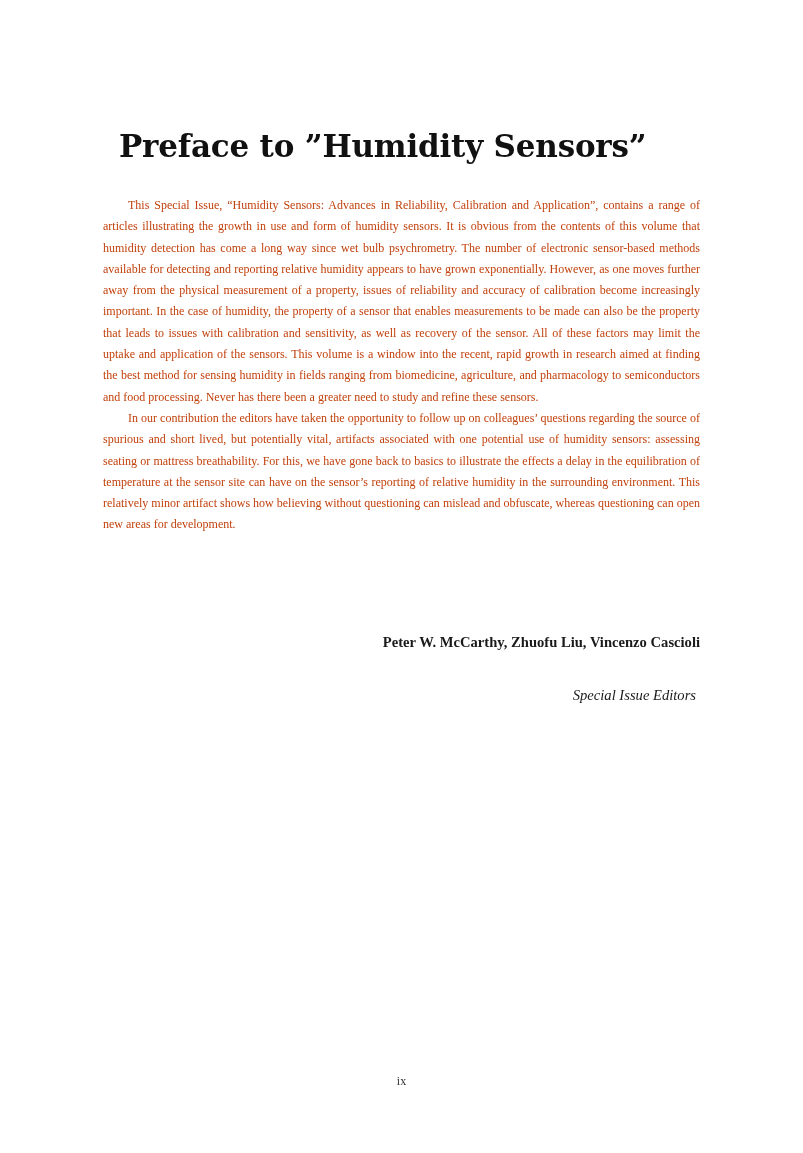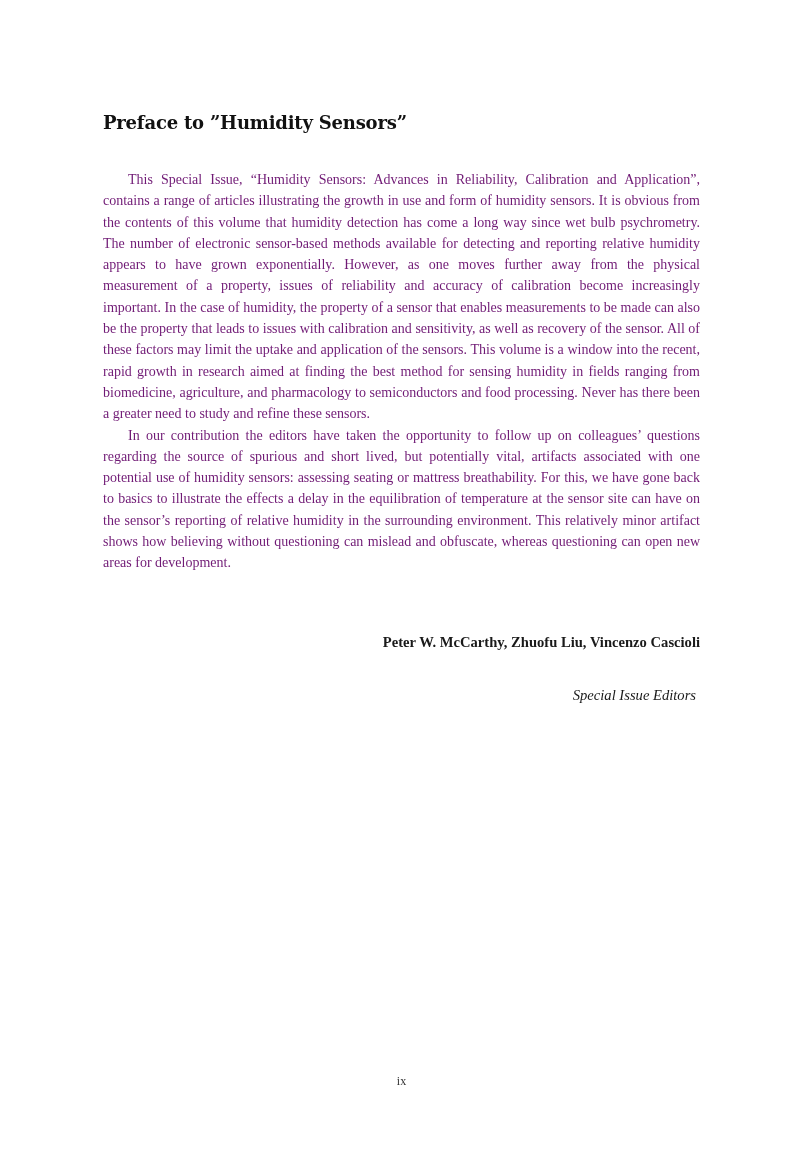--- a/index.html
+++ b/index.html
@@ -4,28 +4,28 @@
 <style>
   html, body { margin: 0; padding: 0; background: #ffffff; }
   body {
     width: 803px; height: 1153px; position: relative; overflow: hidden;
     font-family: "DejaVu Serif", "Liberation Serif", serif;
     color: #1a1a1a;
   }
   .title {
     position: absolute; left: 103px; top: 112px;
     font-family: "DejaVu Serif", serif;
-    font-weight: bold; font-size: 18px; letter-spacing: -0.2px;
-    color: #111; margin: 0; white-space: nowrap;
+    font-weight: bold; font-size: 31px; letter-spacing: -0.2px;
+    color: #111; margin: 16px; white-space: nowrap;
   }
   .body-text {
-    position: absolute; left: 103px; top: 169px; width: 597px;
+    position: absolute; left: 103px; top: 195px; width: 597px;
     font-family: "Liberation Serif", serif;
-    font-size: 14px; line-height: 21.3px;
-    text-align: justify; color: #701a75;
+    font-size: 12px; line-height: 21.3px;
+    text-align: justify; color: #c2410c;
   }
   .body-text p { margin: 0; text-indent: 25px; }
   .sig-names {
     position: absolute; right: 103px; top: 634px;
     font-family: "Liberation Serif", serif;
     font-weight: bold; font-size: 14.6px; color: #1a1a1a; white-space: nowrap;
   }
   .sig-role {
     position: absolute; right: 107px; top: 687px;
     font-family: "Liberation Serif", serif;

